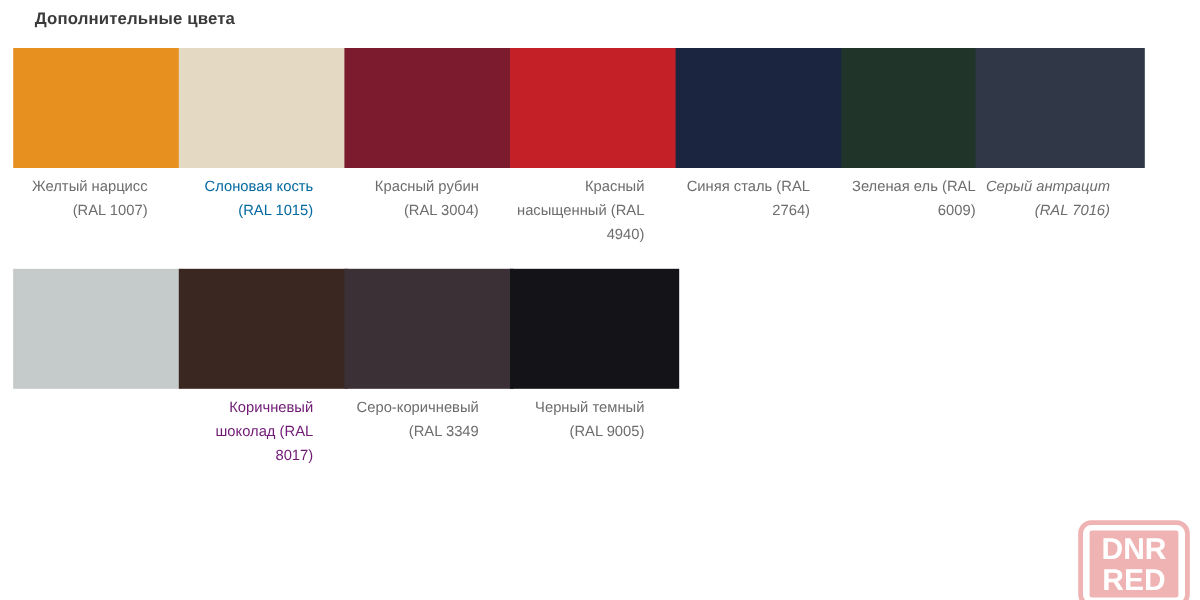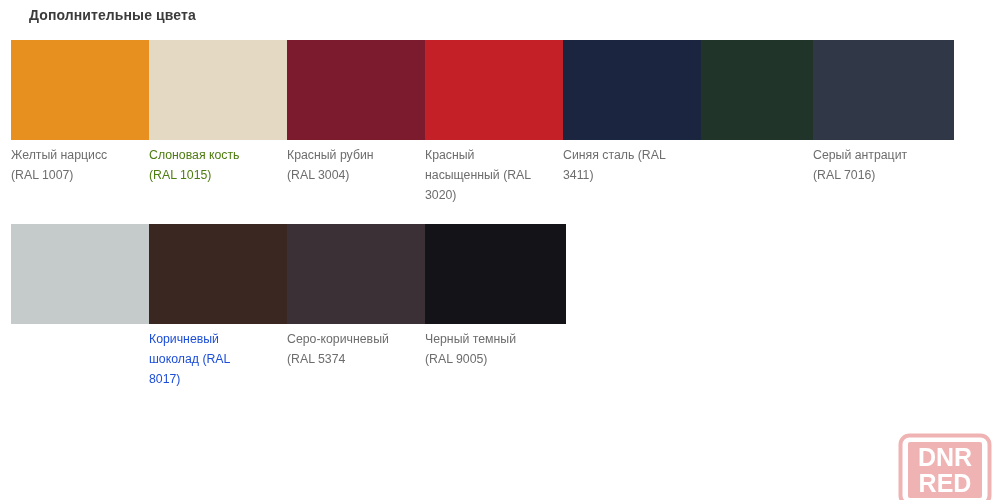--- a/index.html
+++ b/index.html
@@ -45,20 +45,21 @@
     display: flex;
     flex-wrap: wrap;
     align-content: flex-start;
   }
 
   .swatch-cell {
     width: 112px;
     margin-right: 26px;
     margin-bottom: 19px;
     box-sizing: border-box;
+    text-align: right;
   }
 
   .swatch-cell:nth-child(6n) {
     margin-right: 0;
   }
 
   .swatch-chip {
     width: 141px;
     height: 100px;
     display: block;
@@ -96,51 +97,52 @@
 
   <div class="section-title" style="color: rgb(59, 59, 59);">Дополнительные цвета</div>
 
   <div class="swatch-grid">
       <div class="swatch-cell">
         <span class="swatch-chip" style="background: rgb(232, 144, 31);"></span>
         <div class="swatch-label" style="color: rgb(109, 109, 109);">Желтый нарцисс (RAL 1007)</div>
       </div>
       <div class="swatch-cell">
         <span class="swatch-chip" style="background: rgb(228, 217, 194);"></span>
-        <div class="swatch-label" style="color: #4d7c0f;">Слоновая кость (RAL 1015)</div>
+        <div class="swatch-label" style="color: #0369a1;">Слоновая кость (RAL 1015)</div>
       </div>
       <div class="swatch-cell">
         <span class="swatch-chip" style="background: rgb(125, 27, 46);"></span>
         <div class="swatch-label" style="color: rgb(109, 109, 109);">Красный рубин (RAL 3004)</div>
       </div>
       <div class="swatch-cell">
         <span class="swatch-chip" style="background: rgb(195, 33, 39);"></span>
-        <div class="swatch-label" style="color: rgb(109, 109, 109);">Красный насыщенный (RAL 3020)</div>
+        <div class="swatch-label" style="color: rgb(109, 109, 109);">Красный насыщенный (RAL 4940)</div>
       </div>
       <div class="swatch-cell">
         <span class="swatch-chip" style="background: rgb(28, 37, 64);"></span>
-        <div class="swatch-label" style="color: rgb(109, 109, 109);">Синяя сталь (RAL 3411)</div>
+        <div class="swatch-label" style="color: rgb(109, 109, 109);">Синяя сталь (RAL 2764)</div>
       </div>
       <div class="swatch-cell">
         <span class="swatch-chip" style="background: rgb(32, 52, 42);"></span>
+        <div class="swatch-label" style="color: rgb(109, 109, 109);">Зеленая ель (RAL 6009)</div>
       </div>
       <div class="swatch-cell">
         <span class="swatch-chip" style="background: rgb(48, 56, 71);"></span>
-        <div class="swatch-label" style="color: rgb(109, 109, 109);">Серый антрацит (RAL 7016)</div>
+        <div class="swatch-label" style="color: rgb(109, 109, 109); font-style: italic;">Серый антрацит (RAL 7016)</div>
       </div>
       <div class="swatch-cell">
         <span class="swatch-chip" style="background: rgb(197, 203, 202);"></span>
       </div>
       <div class="swatch-cell">
         <span class="swatch-chip" style="background: rgb(59, 39, 34);"></span>
-        <div class="swatch-label" style="color: #1d4ed8;">Коричневый шоколад (RAL 8017)</div>
+        <div class="swatch-label" style="color: #701a75;">Коричневый шоколад (RAL 8017)</div>
       </div>
       <div class="swatch-cell">
         <span class="swatch-chip" style="background: rgb(58, 48, 54);"></span>
-        <div class="swatch-label" style="color: rgb(109, 109, 109);">Серо-коричневый (RAL 5374</div>
+        <div class="swatch-label" style="color: rgb(109, 109, 109);">Серо-коричневый (RAL 3349</div>
       </div>
       <div class="swatch-cell">
         <span class="swatch-chip" style="background: rgb(20, 20, 24);"></span>
         <div class="swatch-label" style="color: rgb(109, 109, 109);">Черный темный (RAL 9005)</div>
       </div>
     </div>
 
   <div class="watermark">
     <svg viewBox="0 0 94 74" xmlns="http://www.w3.org/2000/svg" aria-hidden="true">
       <rect x="2.5" y="2.5" width="89" height="69" rx="9" ry="9" fill="none" stroke="#efb3b3" stroke-width="4"></rect>

